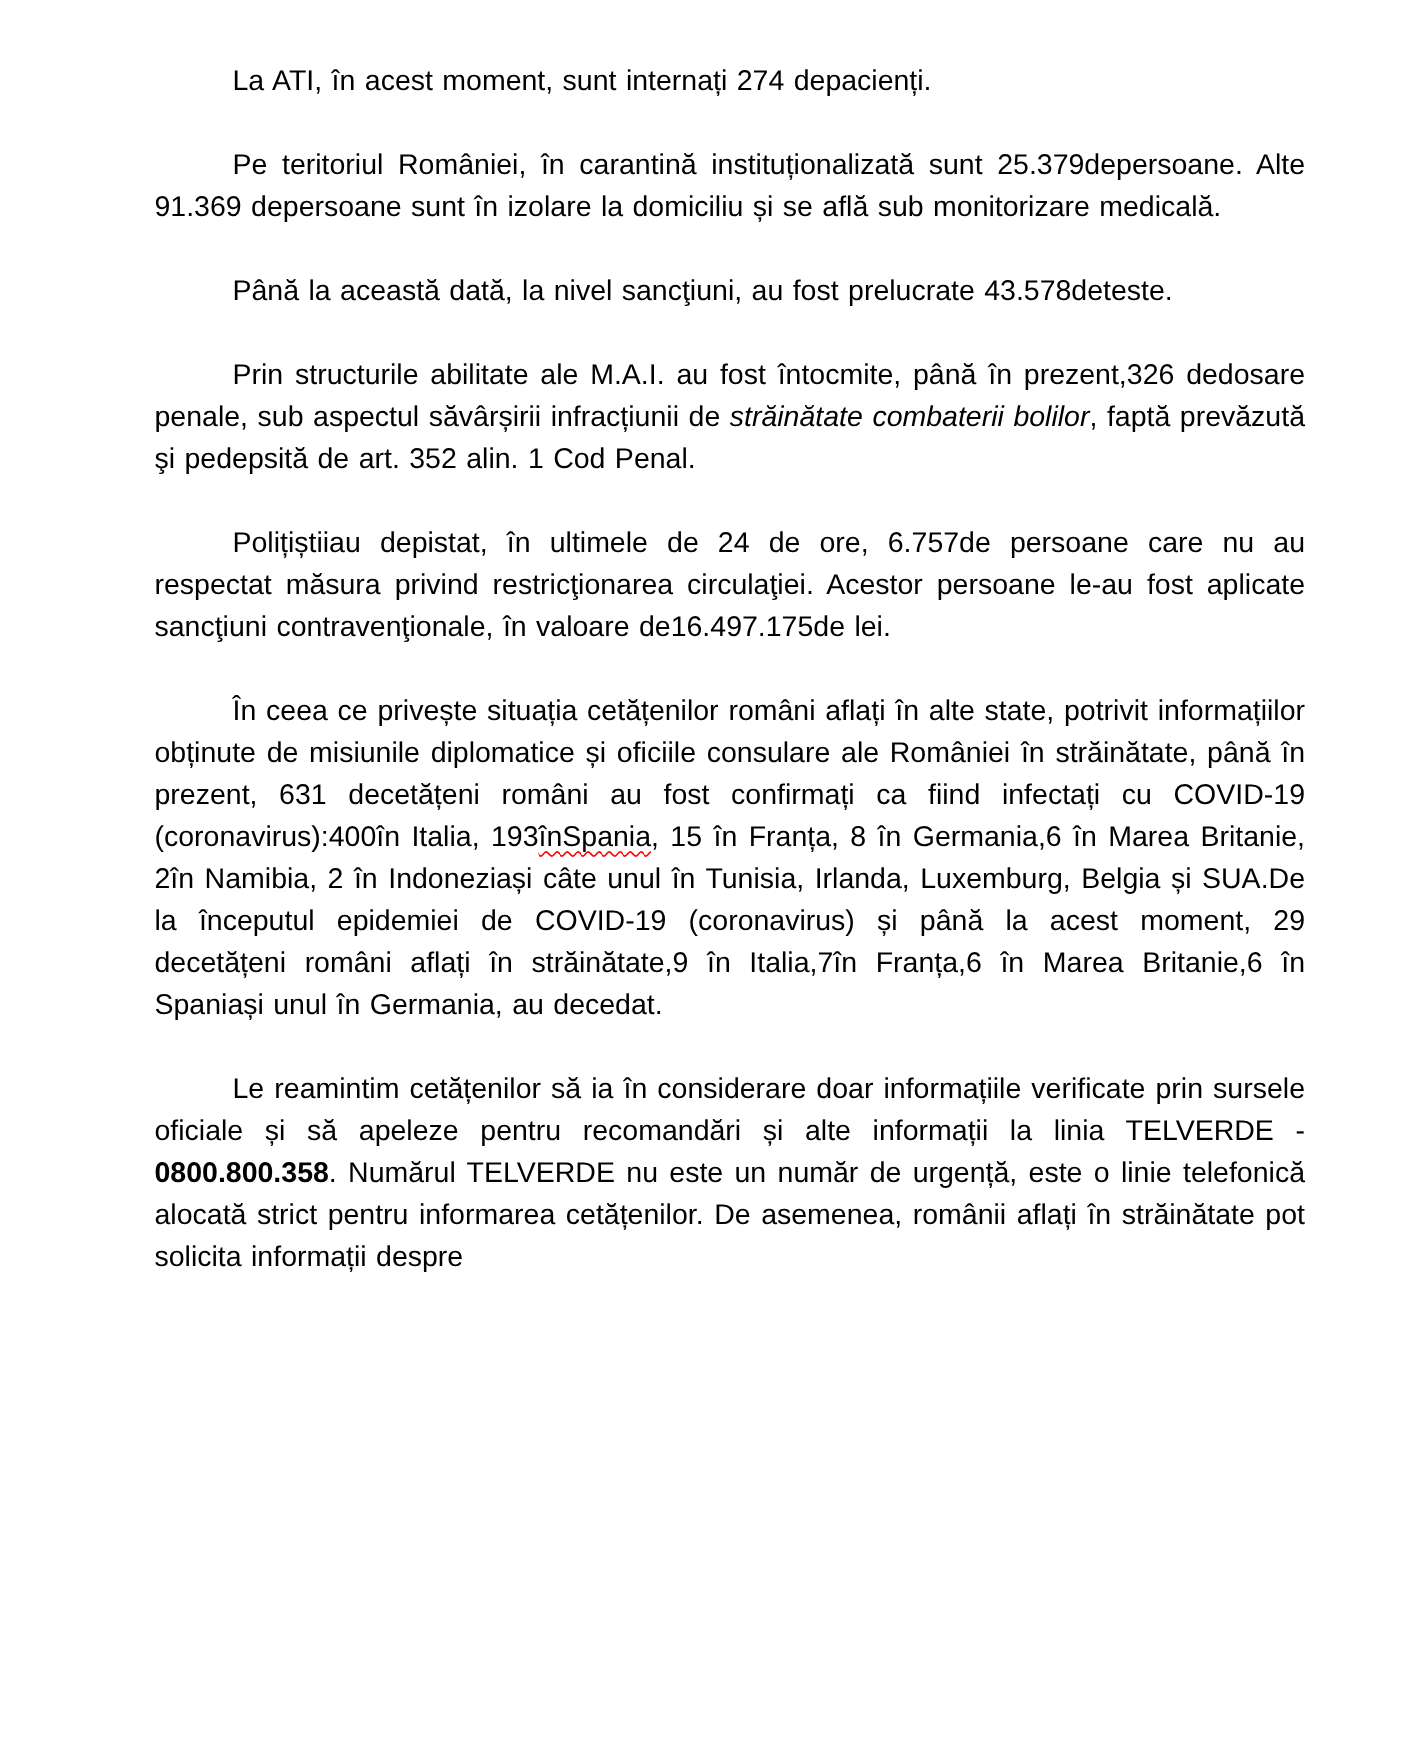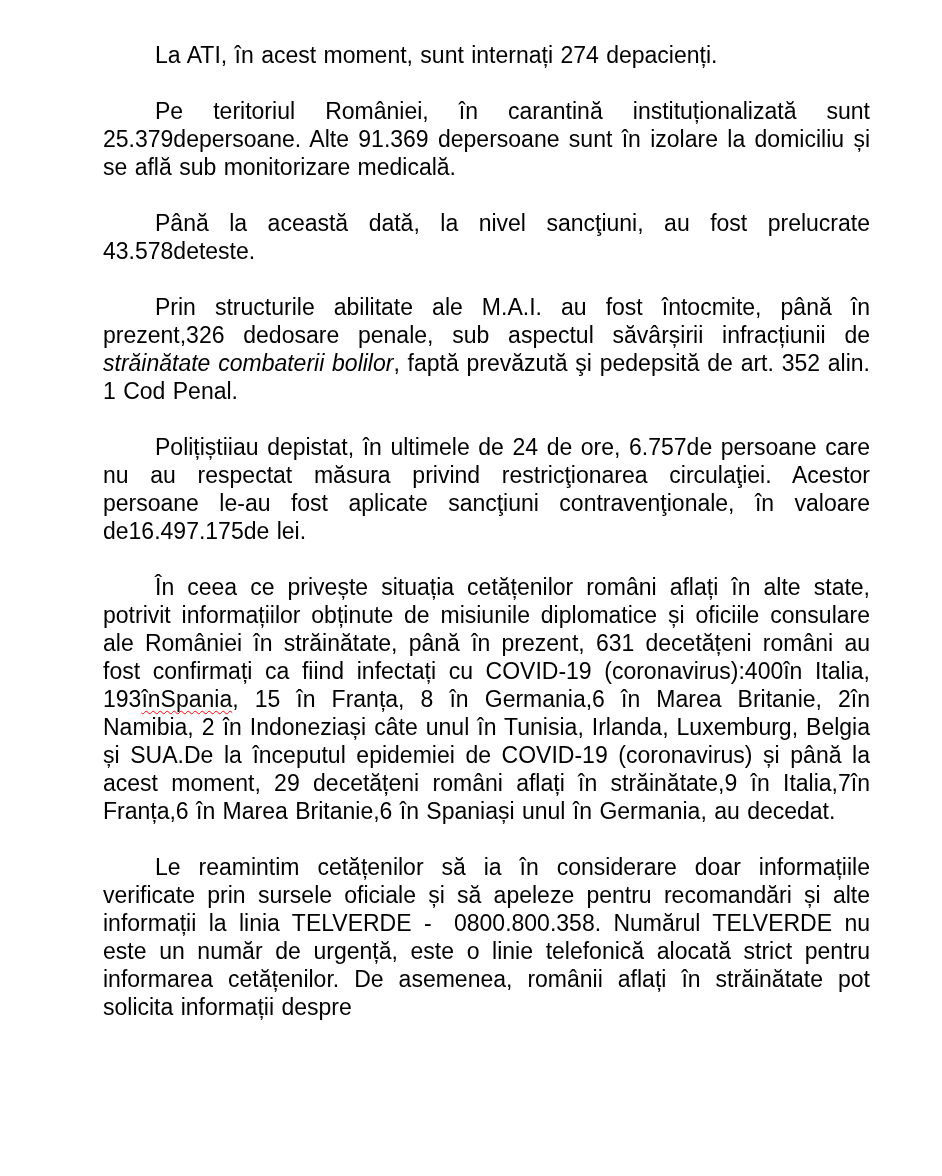--- a/index.html
+++ b/index.html
@@ -12,30 +12,30 @@
     width: 942px;
     height: 1176px;
     box-sizing: border-box;
     padding: 41px 72px 0 103px;
     background: #ffffff;
     overflow: hidden;
   }
   .para {
     margin: 0 0 28px 0;
     font-family: "Liberation Sans", sans-serif;
-    font-size: 23px;
+    font-size: 19px;
     line-height: 28px;
     color: #000000;
     text-align: justify;
     text-indent: 52px;
     word-spacing: 1px;
   }
   .seg-normal { font-style: normal; font-weight: normal; }
   .seg-italic { font-style: italic; }
-  .seg-bold   { font-weight: 400; margin-left: 10px; }
+  .seg-bold   { font-weight: 700; }
   .seg-misspelled {
     text-decoration-line: underline;
     text-decoration-style: wavy;
     text-decoration-color: #ff0000;
     text-decoration-thickness: 1px;
     text-underline-offset: 3px;
     text-decoration-skip-ink: none;
   }
 </style>
 </head>

